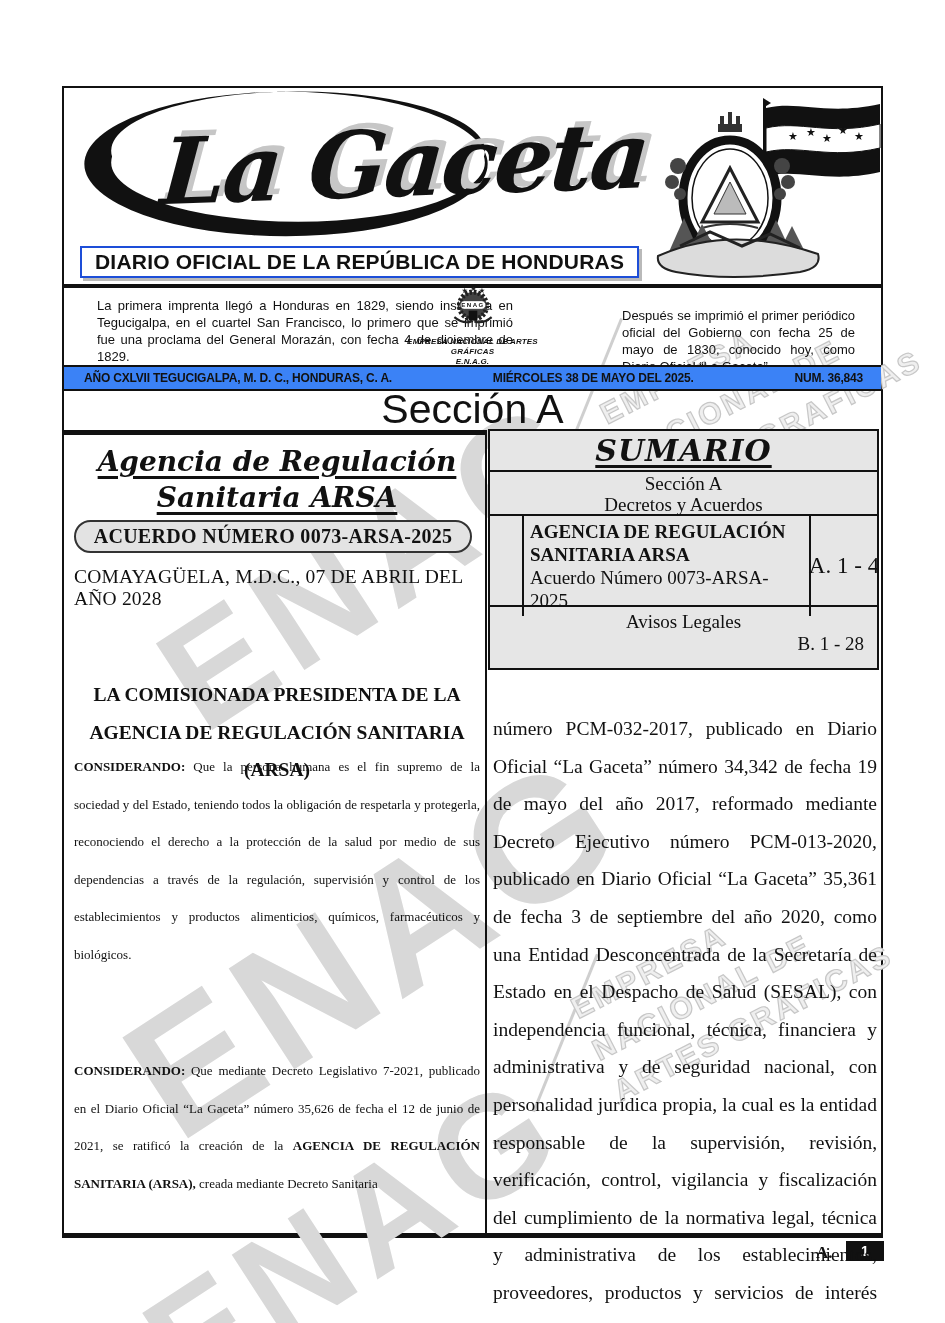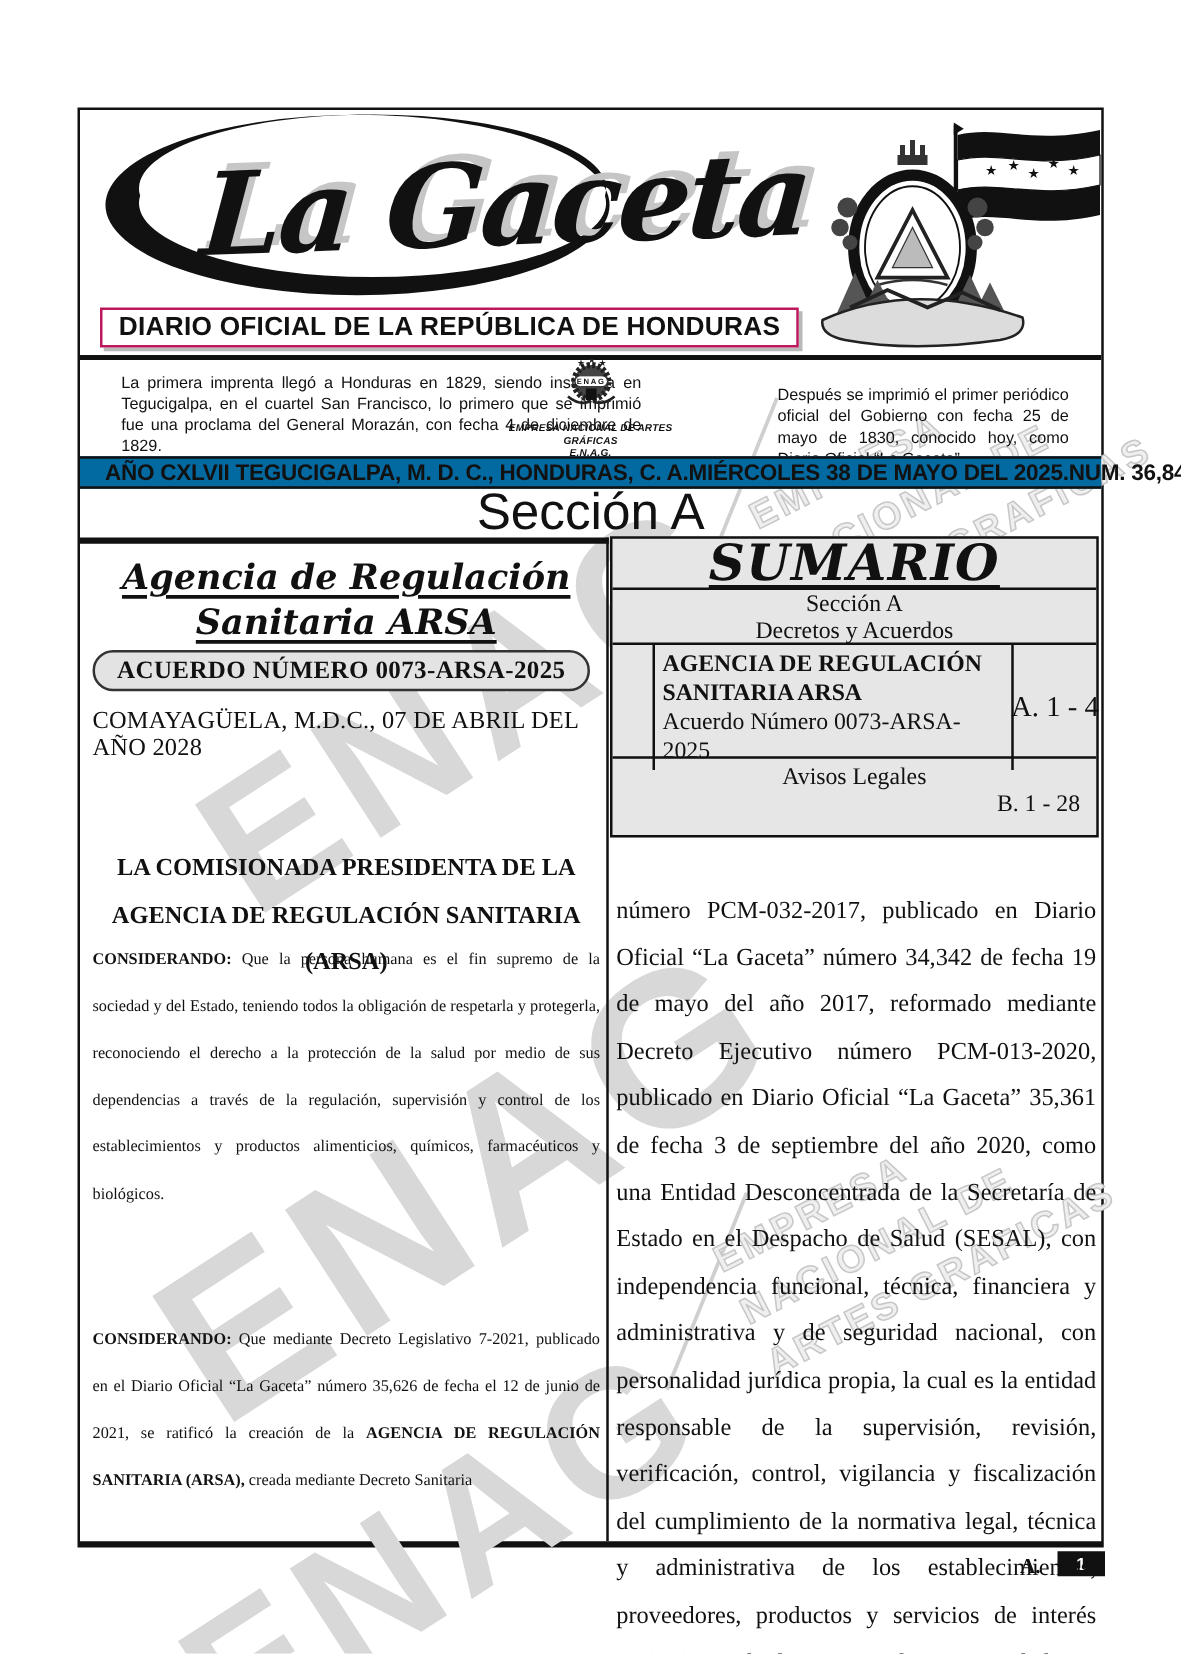--- a/index.html
+++ b/index.html
@@ -25,41 +25,41 @@
   .wm-slash{width:3px;background:#cfcfcf;transform:rotate(22deg);}
   .slashA{left:528px;top:225px;height:150px;}
   .slashB{left:500px;top:860px;height:170px;}
   
   .swoosh{left:16px;top:2px;width:412px;height:148px;}
   .masthead-title{left:98px;top:6px;width:470px;font-family:"DejaVu Serif",serif;
       font-style:italic;font-weight:bold;font-size:92px;line-height:140px;
       letter-spacing:-3px;transform:skewX(-6deg) rotate(-2deg);
       text-shadow:7px -6px 0 #c6c6c6;white-space:nowrap;}
   .diario-box{left:16px;top:158px;height:32px;box-sizing:border-box;
-      border:2px solid #be185d;background:#fff;box-shadow:3px 3px 0 #b9b9b9;
+      border:2px solid #1d4ed8;background:#fff;box-shadow:3px 3px 0 #b9b9b9;
       display:flex;align-items:center;padding:0 13px;
       font-family:"Liberation Sans",sans-serif;font-weight:bold;font-size:21px;
       letter-spacing:0.2px;white-space:nowrap;}
   .coat{left:586px;top:8px;width:232px;height:186px;}
   .rule{background:#111;}
   .rule-header{left:0;right:0;top:196px;height:4px;}
   
   .note{font-family:"Liberation Sans",sans-serif;font-size:13px;line-height:17px;
         text-align:justify;}
   .note-left{left:33px;top:209px;width:416px;}
   .note-right{left:558px;top:219px;width:233px;}
   .enag-block{left:336px;top:199px;width:145px;text-align:center;}
   .enag-caption{font-family:"Liberation Sans",sans-serif;font-weight:bold;
         font-style:italic;font-size:8px;line-height:10px;letter-spacing:0.2px;}
   
   .datebar{left:0;right:0;top:277px;height:26px;box-sizing:border-box;
-      background:#0369a1;border-top:2px solid #111;border-bottom:2px solid #111;
+      background:#3b82f6;border-top:2px solid #111;border-bottom:2px solid #111;
       display:flex;align-items:center;justify-content:space-between;
       padding:0 18px 0 20px;font-family:"Liberation Sans",sans-serif;
-      font-weight:bold;font-size:18px;letter-spacing:-0.2px;white-space:nowrap;}
+      font-weight:bold;font-size:12px;letter-spacing:-0.2px;white-space:nowrap;}
   
   .section-title{left:0;right:0;top:299px;text-align:center;
       font-family:"Liberation Sans",sans-serif;font-size:41px;line-height:44px;}
   .rule-section{left:0;top:342px;width:423px;height:5px;}
   .divider{left:421px;top:342px;bottom:0;width:2px;background:#111;}
   
   .leftcol{left:10px;width:406px;}
   .agency-heading{top:356px;text-align:center;font-family:"DejaVu Serif",serif;
       font-style:italic;font-weight:bold;font-size:28px;line-height:36px;}
   .agency-heading .u{text-decoration:underline;text-decoration-thickness:2.5px;
@@ -73,21 +73,21 @@
       line-height:37.5px;margin-top:32px;}
   .para{font-size:13px;line-height:37.5px;text-align:justify;}
   .p1{top:660px;}
   .p2{top:964px;}
   .b{font-weight:bold;}
   
   .sumario-box{left:424px;top:341px;width:391px;height:241px;box-sizing:border-box;
       border:2px solid #111;background:#e6e6e6;display:flex;flex-direction:column;}
   .sum-title{height:39px;border-bottom:2px solid #111;display:flex;
       align-items:center;justify-content:center;font-family:"DejaVu Serif",serif;
-      font-style:italic;font-weight:bold;font-size:40px;}
+      font-style:italic;font-weight:bold;font-size:30px;}
   .sum-title span{text-decoration:underline;text-decoration-thickness:2.5px;
       text-underline-offset:4px;letter-spacing:1px;}
   .sum-secA{height:44px;border-bottom:2.5px solid #111;text-align:center;
       font-size:19px;line-height:21px;padding-top:1px;box-sizing:border-box;}
   .sum-entry{height:91px;border-bottom:2.5px solid #111;display:grid;
       grid-template-columns:34px 1fr 68px;box-sizing:border-box;}
   .sum-entry .c1{border-right:2px solid #111;}
   .sum-entry .c2{padding:4px 6px;font-size:19px;line-height:23px;}
   .sum-entry .c3{border-left:2px solid #111;display:flex;align-items:center;
       justify-content:center;font-size:23px;white-space:nowrap;}

